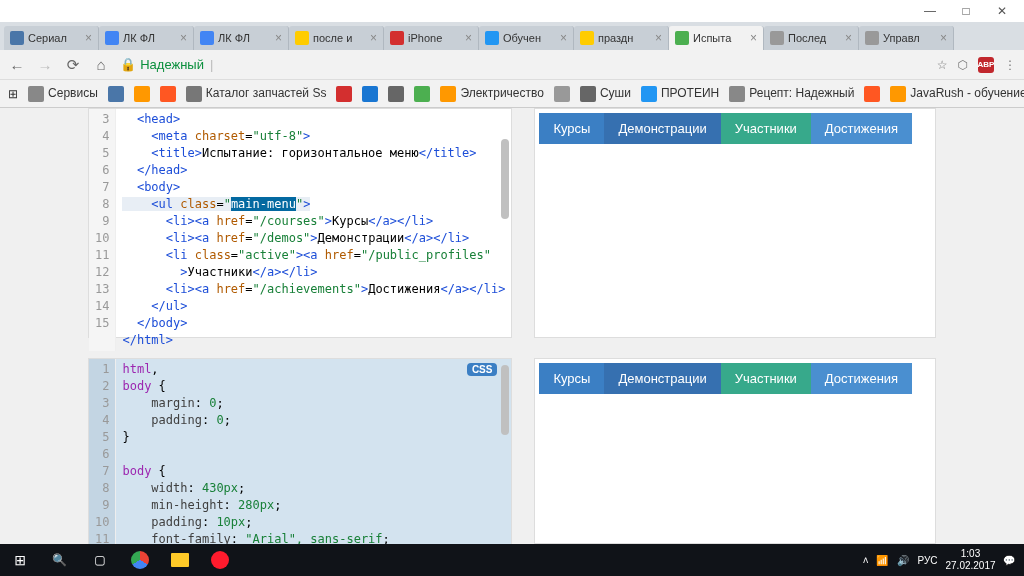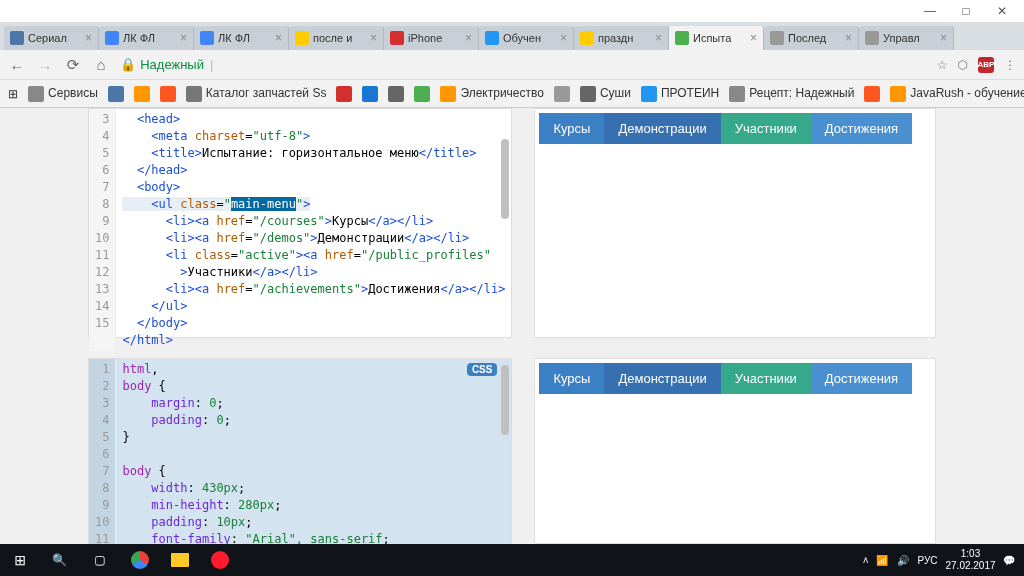--- a/index.html
+++ b/index.html
@@ -25,21 +25,21 @@
 .bm .bi{width:16px;height:16px;border-radius:2px;flex-shrink:0}
 .content{position:absolute;top:108px;left:0;right:0;bottom:32px;background:#f0f0f0;display:flex;gap:22px;padding:0 88px}
 .col{flex:1;display:flex;flex-direction:column;gap:20px}
 .panel{background:#fff;border:1px solid #ddd;position:relative}
 .editor{display:flex;font-family:Consolas,monospace;font-size:12px;line-height:17px}
 .gutter{background:#f5f5f5;color:#999;text-align:right;padding:2px 6px;border-right:1px solid #eee;user-select:none}
 .code{padding:2px 6px;white-space:pre;flex:1}
 .code .tag{color:#1d4ed8}
 .code .attr{color:#b05a00}
 .code .str{color:#188038}
-.code .prop{color:#6d28d9}
+.code .prop{color:#404040}
 .code .val{color:#188038}
 .code .sel{color:#9c27b0}
 .code .hl{background:#0369a1;color:#fff}
 .linehl{background:#e8eef5}
 .badge{position:absolute;top:4px;right:14px;background:#3b7fc4;color:#fff;font-size:10px;font-weight:bold;padding:1px 5px;border-radius:4px}
 .csspanel{background:#d3e3ef}
 .csspanel .gutter{background:#c3d5e3}
 .preview{padding:4px}
 .menu{display:flex;font-family:Arial,sans-serif;font-size:13px}
 .menu .mi{padding:8px 14px;color:#fff}

